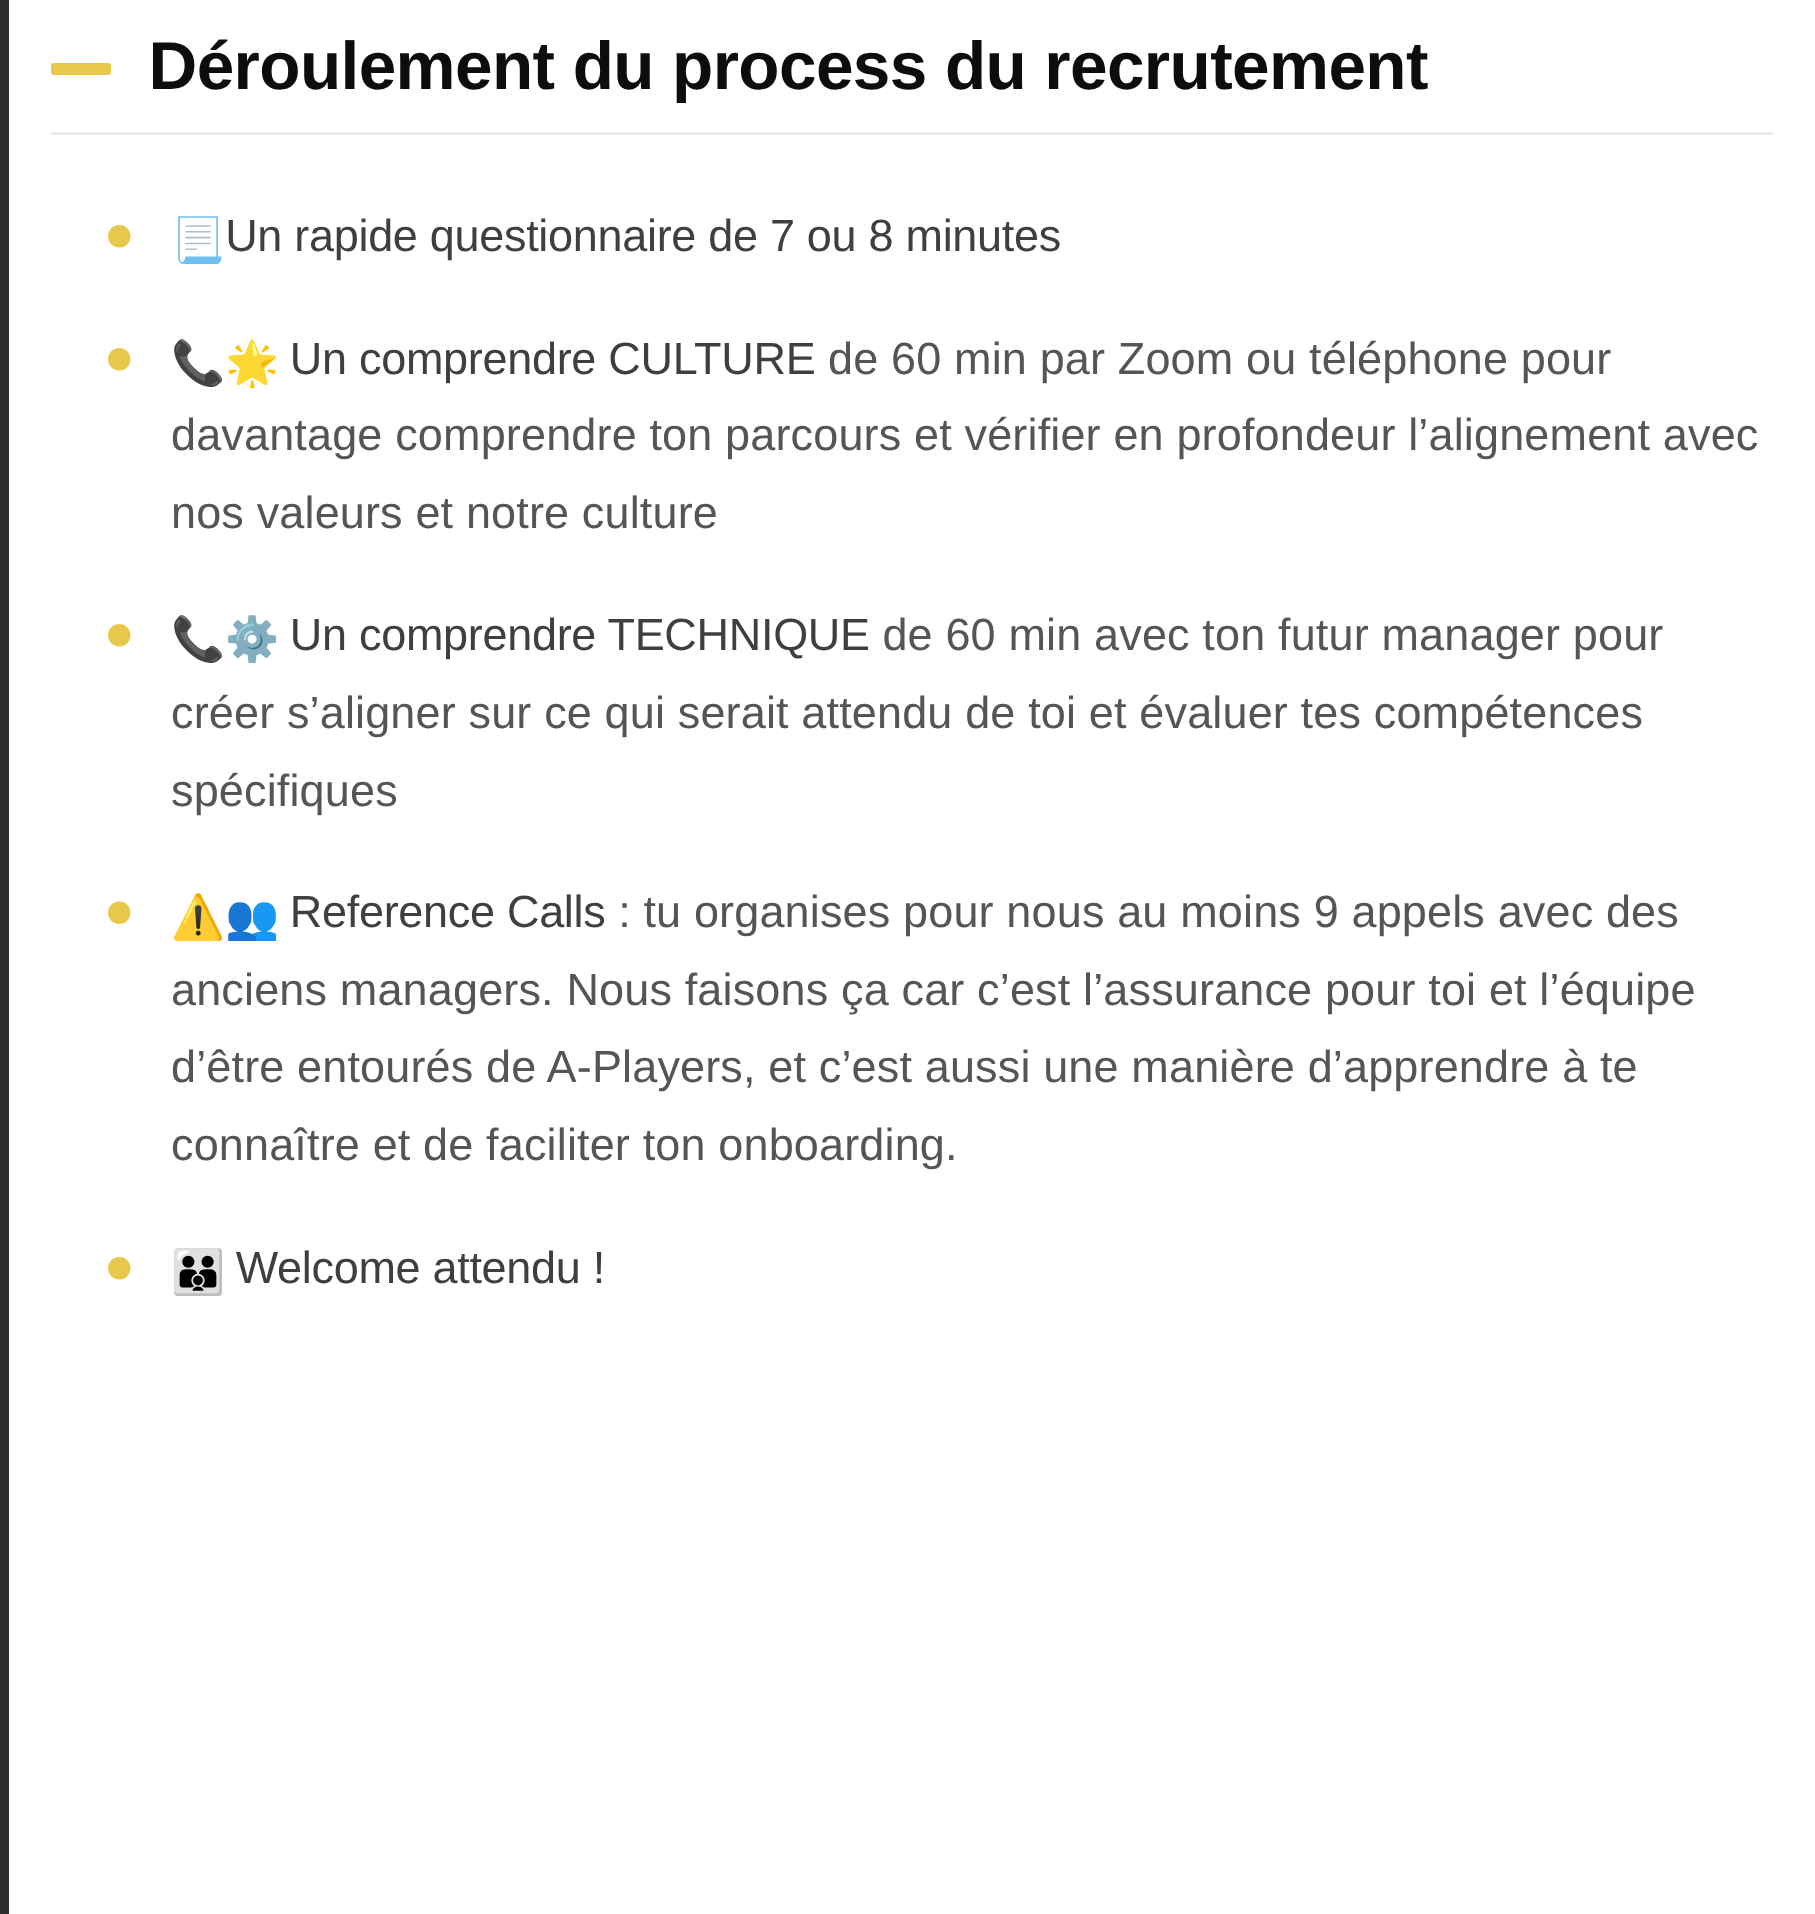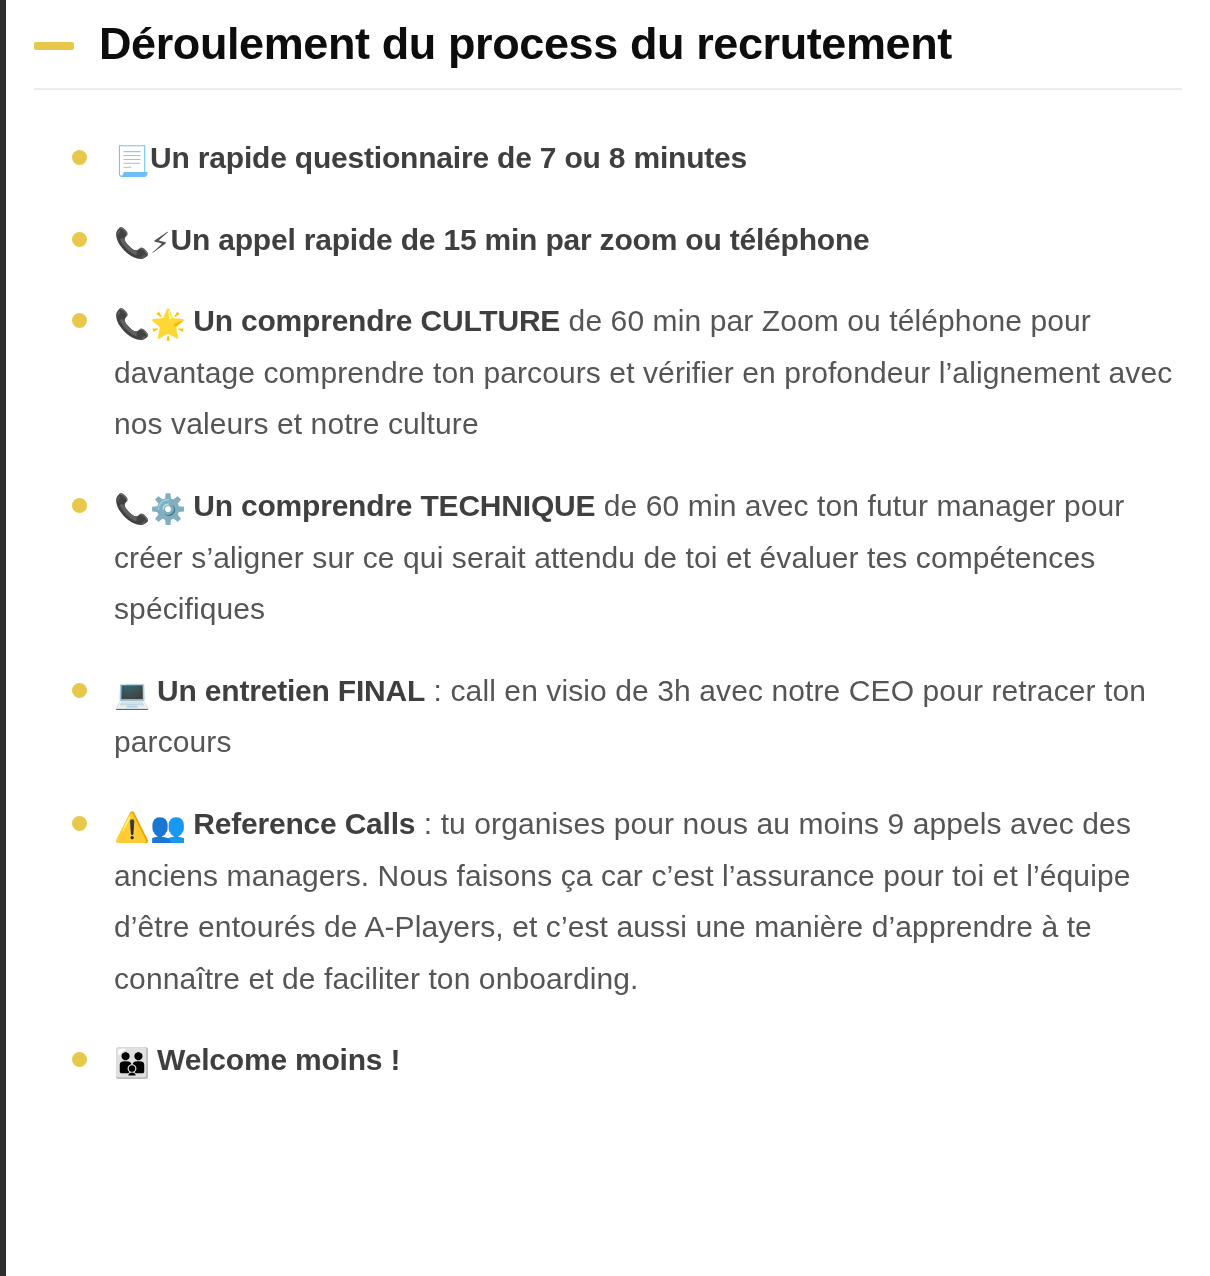--- a/index.html
+++ b/index.html
@@ -103,21 +103,21 @@
   .emoji {
     font-family: "DejaVu Sans", sans-serif;
     font-size: 29px;
     line-height: 1;
     vertical-align: -3px;
     color: #555555;
     letter-spacing: 0;
   }
 
   .txt-bold {
-    font-weight: 700;
+    font-weight: 400;
     color: #3f3f3f;
     letter-spacing: -0.2px;
   }
   .txt-regular {
     font-weight: 400;
     color: #555555;
     letter-spacing: 0.1px;
   }
 
   
@@ -141,46 +141,38 @@
     <div class="divider"></div>
 
     <ul class="list">
 
       <li class="list-item item-tight">
         <span class="bullet-dot"></span>
         <span class="emoji">📃</span><span class="txt-bold">Un rapide questionnaire de 7 ou 8 minutes</span><span class="txt-regular"></span>
       </li>
 
 
-      <li class="list-item item-tight">
-        <span class="bullet-dot"></span>
-        <span class="emoji">📞⚡</span><span class="txt-bold">Un appel rapide de 15 min par zoom ou téléphone</span><span class="txt-regular"></span>
-      </li>
 
       <li class="list-item item-gap">
         <span class="bullet-dot"></span>
         <span class="emoji">📞🌟</span><span class="txt-bold">Un comprendre CULTURE</span><span class="txt-regular"> de 60 min par Zoom ou téléphone pour davantage comprendre ton parcours et vérifier en profondeur l’alignement avec nos valeurs et notre culture</span>
       </li>
 
       <li class="list-item item-gap">
         <span class="bullet-dot"></span>
         <span class="emoji">📞⚙️</span><span class="txt-bold">Un comprendre TECHNIQUE</span><span class="txt-regular"> de 60 min avec ton futur manager pour créer s’aligner sur ce qui serait attendu de toi et évaluer tes compétences spécifiques</span>
       </li>
 
-      <li class="list-item item-gap">
-        <span class="bullet-dot"></span>
-        <span class="emoji">💻</span><span class="txt-bold">Un entretien FINAL</span><span class="txt-regular"> : call en visio de 3h avec notre CEO pour retracer ton parcours</span>
-      </li>
 
       <li class="list-item item-gap">
         <span class="bullet-dot"></span>
         <span class="emoji">⚠️👥</span><span class="txt-bold">Reference Calls</span><span class="txt-regular"> : tu organises pour nous au moins 9 appels avec des anciens managers. Nous faisons ça car c’est l’assurance pour toi et l’équipe d’être entourés de A-Players, et c’est aussi une manière d’apprendre à te connaître et de faciliter ton onboarding.</span>
       </li>
 
       <li class="list-item item-gap">
         <span class="bullet-dot"></span>
-        <span class="emoji">👨‍👨‍👦</span><span class="txt-bold">Welcome moins !</span><span class="txt-regular"></span>
+        <span class="emoji">👨‍👨‍👦</span><span class="txt-bold">Welcome attendu !</span><span class="txt-regular"></span>
       </li>
 
     </ul>
 
   </div>
 </div>
 
 </body></html>

